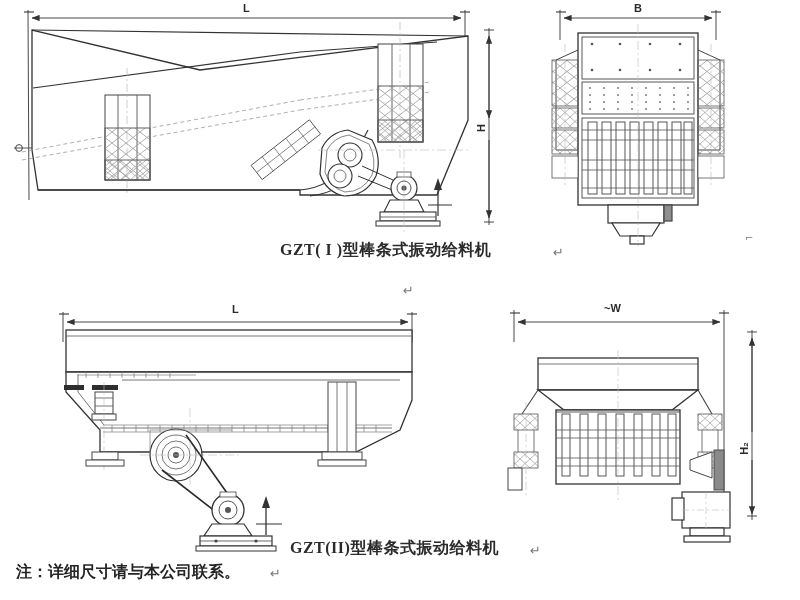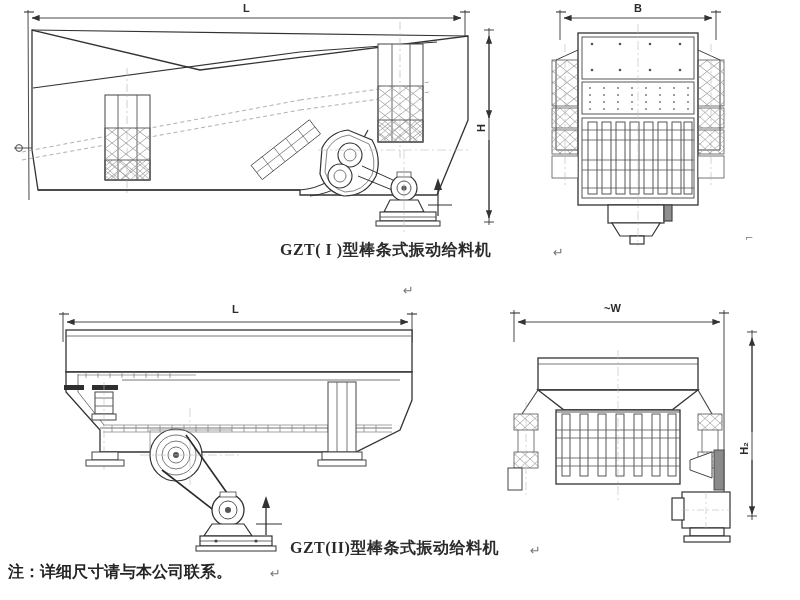--- a/index.html
+++ b/index.html
@@ -14,21 +14,21 @@
 
   .cap{
     position:absolute;
     font-family:"Liberation Serif","DejaVu Serif",serif;
     font-size:16px;font-weight:700;color:#2b2b2b;
     letter-spacing:.5px;white-space:nowrap;
   }
   #cap1{left:280px;top:240px;}
   #cap2{left:290px;top:538px;}
   #note{
-    position:absolute;left:8px;top:562px;
+    position:absolute;left:16px;top:562px;
     font-family:"Liberation Serif","DejaVu Serif",serif;
     font-size:16px;font-weight:700;color:#242424;white-space:nowrap;
   }
   .pil{
     position:absolute;font-size:13px;color:#777;
     font-family:"DejaVu Sans",sans-serif;
   }
   #pil-a{left:553px;top:245px;}
   #pil-b{left:403px;top:283px;}
   #pil-c{left:530px;top:543px;}

